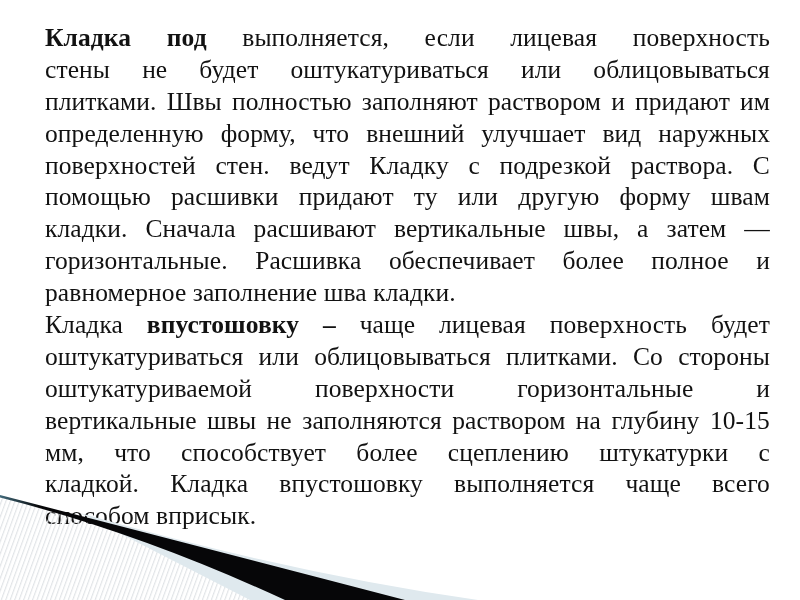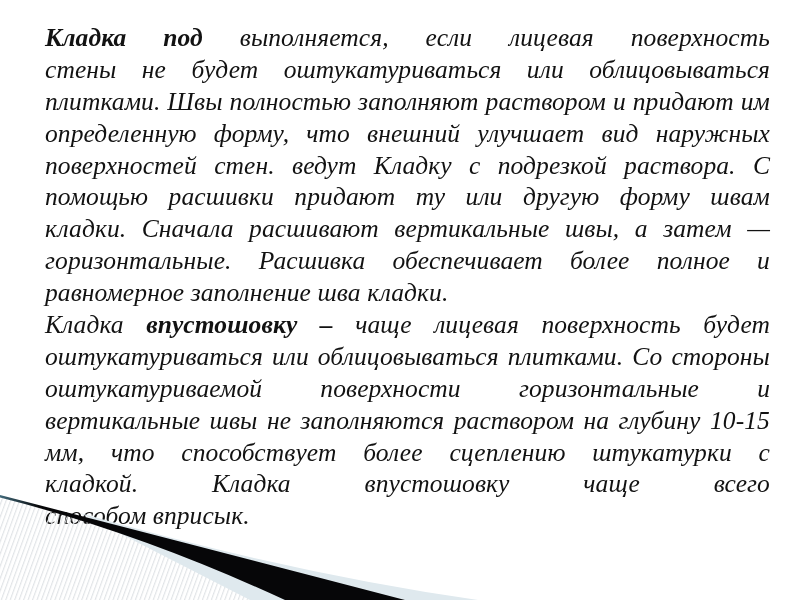--- a/index.html
+++ b/index.html
@@ -5,21 +5,21 @@
   html,body{margin:0;padding:0;background:#fff;}
   .slide{
     position:relative;width:800px;height:600px;background:#ffffff;
     overflow:hidden;font-family:"Liberation Serif","DejaVu Serif",serif;
   }
   .text-block{
     position:absolute;left:45px;top:22px;width:725px;
     font-size:25.5px;line-height:31.9px;color:#121212;
     letter-spacing:0.1px;
   }
-  .line{height:31.9px;line-height:31.9px;white-space:nowrap;font-style:italic;}
+  .line{height:31.9px;line-height:31.9px;white-space:nowrap;}
   .line.just{display:flex;justify-content:space-between;}
   .b{font-weight:bold;}
   .deco{position:absolute;left:0;top:0;width:800px;height:600px;pointer-events:none;}
 </style>
 </head>
 <body>
 
 <div class="slide">
 
   <div class="text-block">
@@ -139,20 +139,21 @@
           <span>способствует</span>
           <span>более</span>
           <span>сцеплению</span>
           <span>штукатурки</span>
           <span>с</span>
         </div>
         <div class="line just">
           <span>кладкой.</span>
           <span>Кладка</span>
           <span>впустошовку</span>
+          <span>выполняется</span>
           <span>чаще</span>
           <span>всего</span>
         </div>
         <div class="line"><span>способом вприсык.</span></div>
       </div>
     </div>
 
   <svg class="deco" viewBox="0 0 800 600" width="800" height="600" aria-hidden="true">
     <defs>
       <pattern id="hatch" width="4.2" height="4.2" patternUnits="userSpaceOnUse" patternTransform="rotate(20)">

